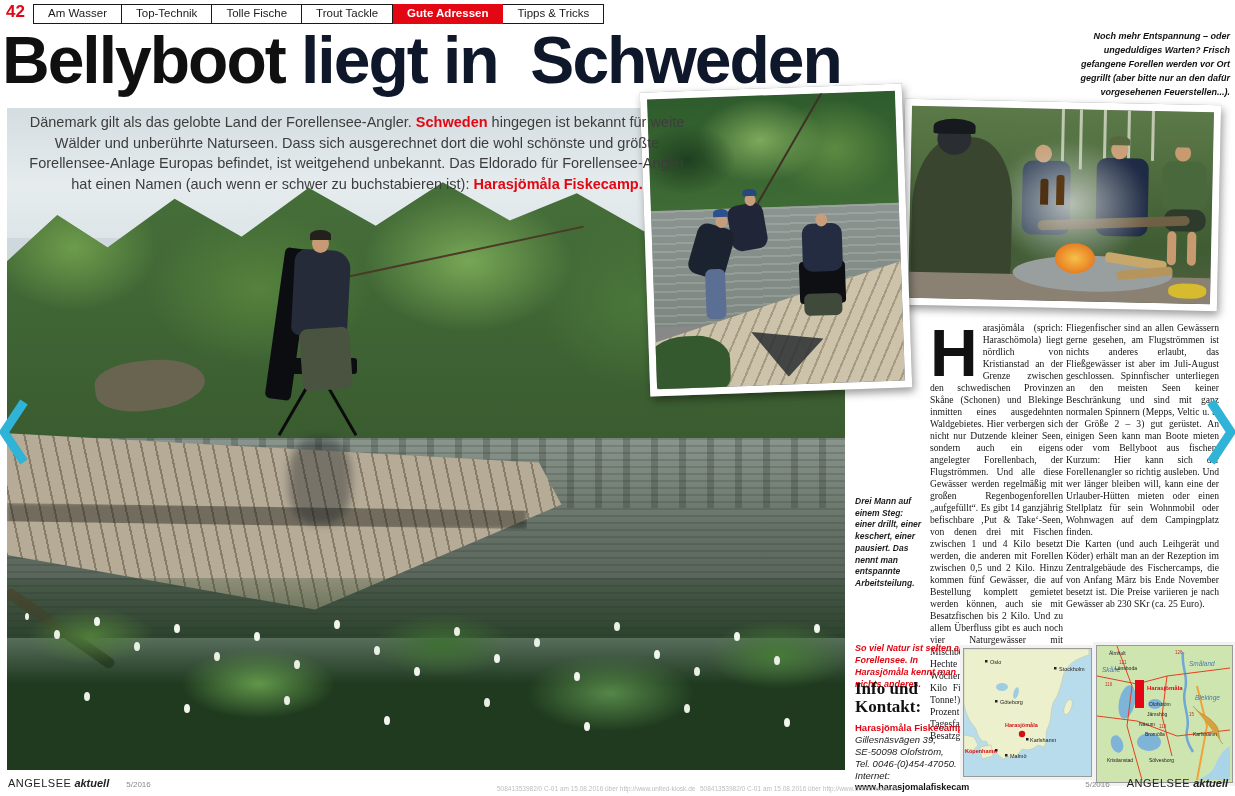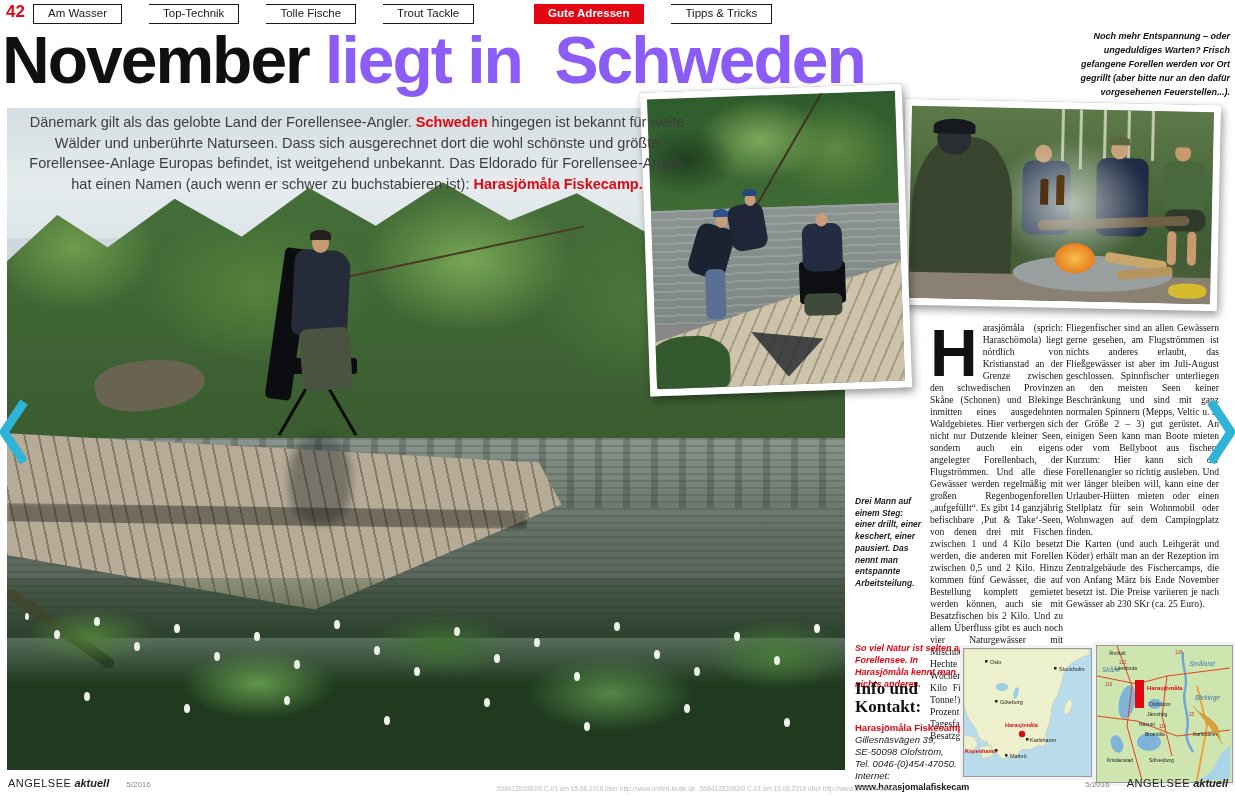--- a/index.html
+++ b/index.html
@@ -1,29 +1,29 @@
 <!DOCTYPE html>
 <html><head>
 <meta charset="utf-8">
 <style>
   html,body{margin:0;padding:0;background:#e8e8e8;}
   #stage{position:relative;width:1235px;height:796px;background:#ffffff;overflow:hidden;
          font-family:"Liberation Sans",sans-serif;}
   
   .pagenum{position:absolute;left:6px;top:2px;font-size:17px;font-weight:bold;color:#e30613;}
-  .navbar{position:absolute;left:33px;top:4px;display:flex;gap:27px;}
+  .navbar{position:absolute;left:33px;top:4px;display:flex;}
   .tab{border:1px solid #1a1a1a;border-left:none;padding:1px 14px 2px;font-size:11.5px;color:#1a1a1a;
        line-height:15px;background:#fff;white-space:nowrap;}
   .tab:first-child{border-left:1px solid #1a1a1a;}
-  .tab.active{background:#e30613;border-color:#e30613;color:#fff;font-weight:bold;margin-left:33px;}
+  .tab.active{background:#e30613;border-color:#e30613;color:#fff;font-weight:bold;}
   
   .headline{position:absolute;left:2px;top:26px;font-size:66px;font-weight:800;letter-spacing:-2px;
             white-space:pre;z-index:1;line-height:1.05;}
   .headline .h-black{color:#101010;}
-  .headline .h-gray{color:#8b5cf6;}
+  .headline .h-gray{color:#0f172a;}
   
   .intro{position:absolute;left:28px;top:112px;width:658px;text-align:center;font-size:14.5px;
          line-height:1.42;color:#3d3d3d;z-index:5;font-weight:500;}
   .intro .hl{color:#e30613;font-weight:bold;}
   
   .main-photo{position:absolute;left:7px;top:108px;width:838px;height:662px;overflow:hidden;
               background:#cfd9dd;z-index:2;}
   .mp-sky{position:absolute;left:0;top:0;width:100%;height:130px;
           background:linear-gradient(#d4dde1,#e6ecee 60%,#dde5e8);}
   .mp-trees{position:absolute;left:0;top:58px;width:100%;height:272px;
@@ -197,21 +197,21 @@
   <div class="pagenum">42</div>
   <div class="navbar">
     <div class="tab">Am Wasser</div>
     <div class="tab">Top-Technik</div>
     <div class="tab">Tolle Fische</div>
     <div class="tab">Trout Tackle</div>
     <div class="tab active">Gute Adressen</div>
     <div class="tab">Tipps &amp; Tricks</div>
   </div>
 
-  <div class="headline"><span class="h-black">November</span><span class="h-gray"> liegt in  Schweden</span></div>
+  <div class="headline"><span class="h-black">Bellyboot</span><span class="h-gray"> liegt in  Schweden</span></div>
 
   <div class="main-photo">
     <div class="mp-sky"></div>
     <div class="mp-trees"></div>
     <div class="mp-rocks"></div>
     <div class="mp-water"></div>
     <div class="mp-jetty"></div>
     <div class="mp-jetty-shadow"></div>
     <div class="mp-reflection"></div>
     <div class="mp-rod"></div>

